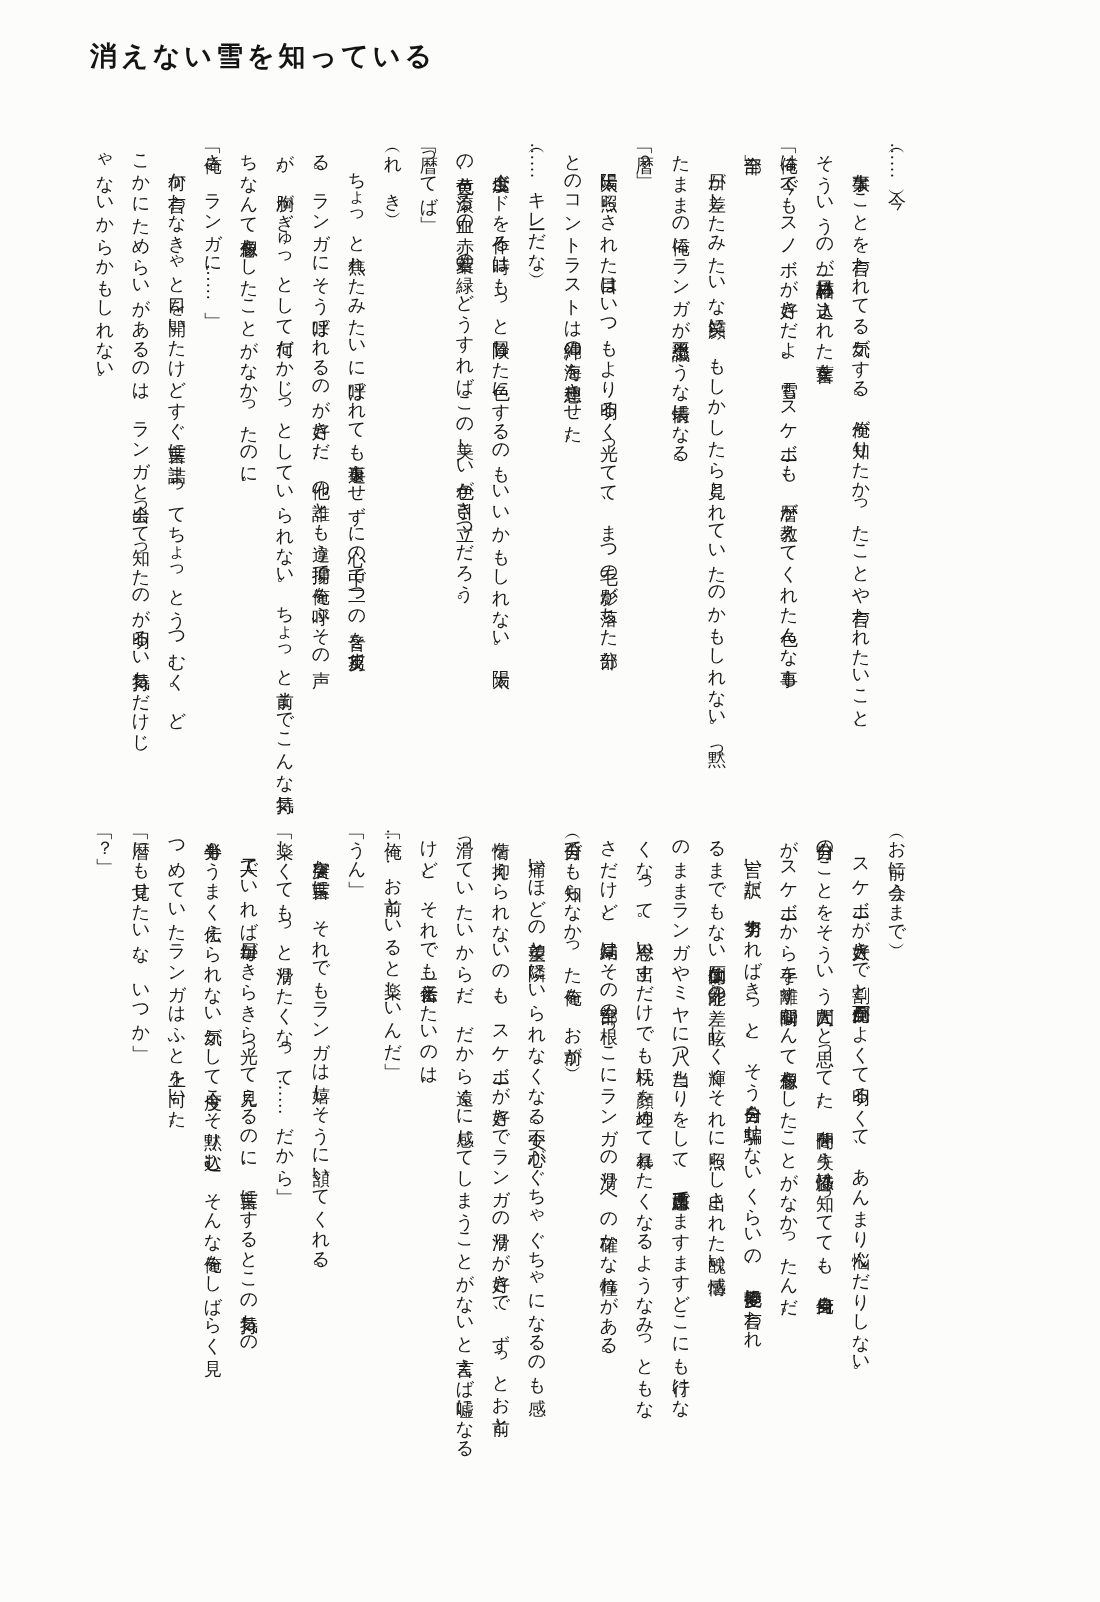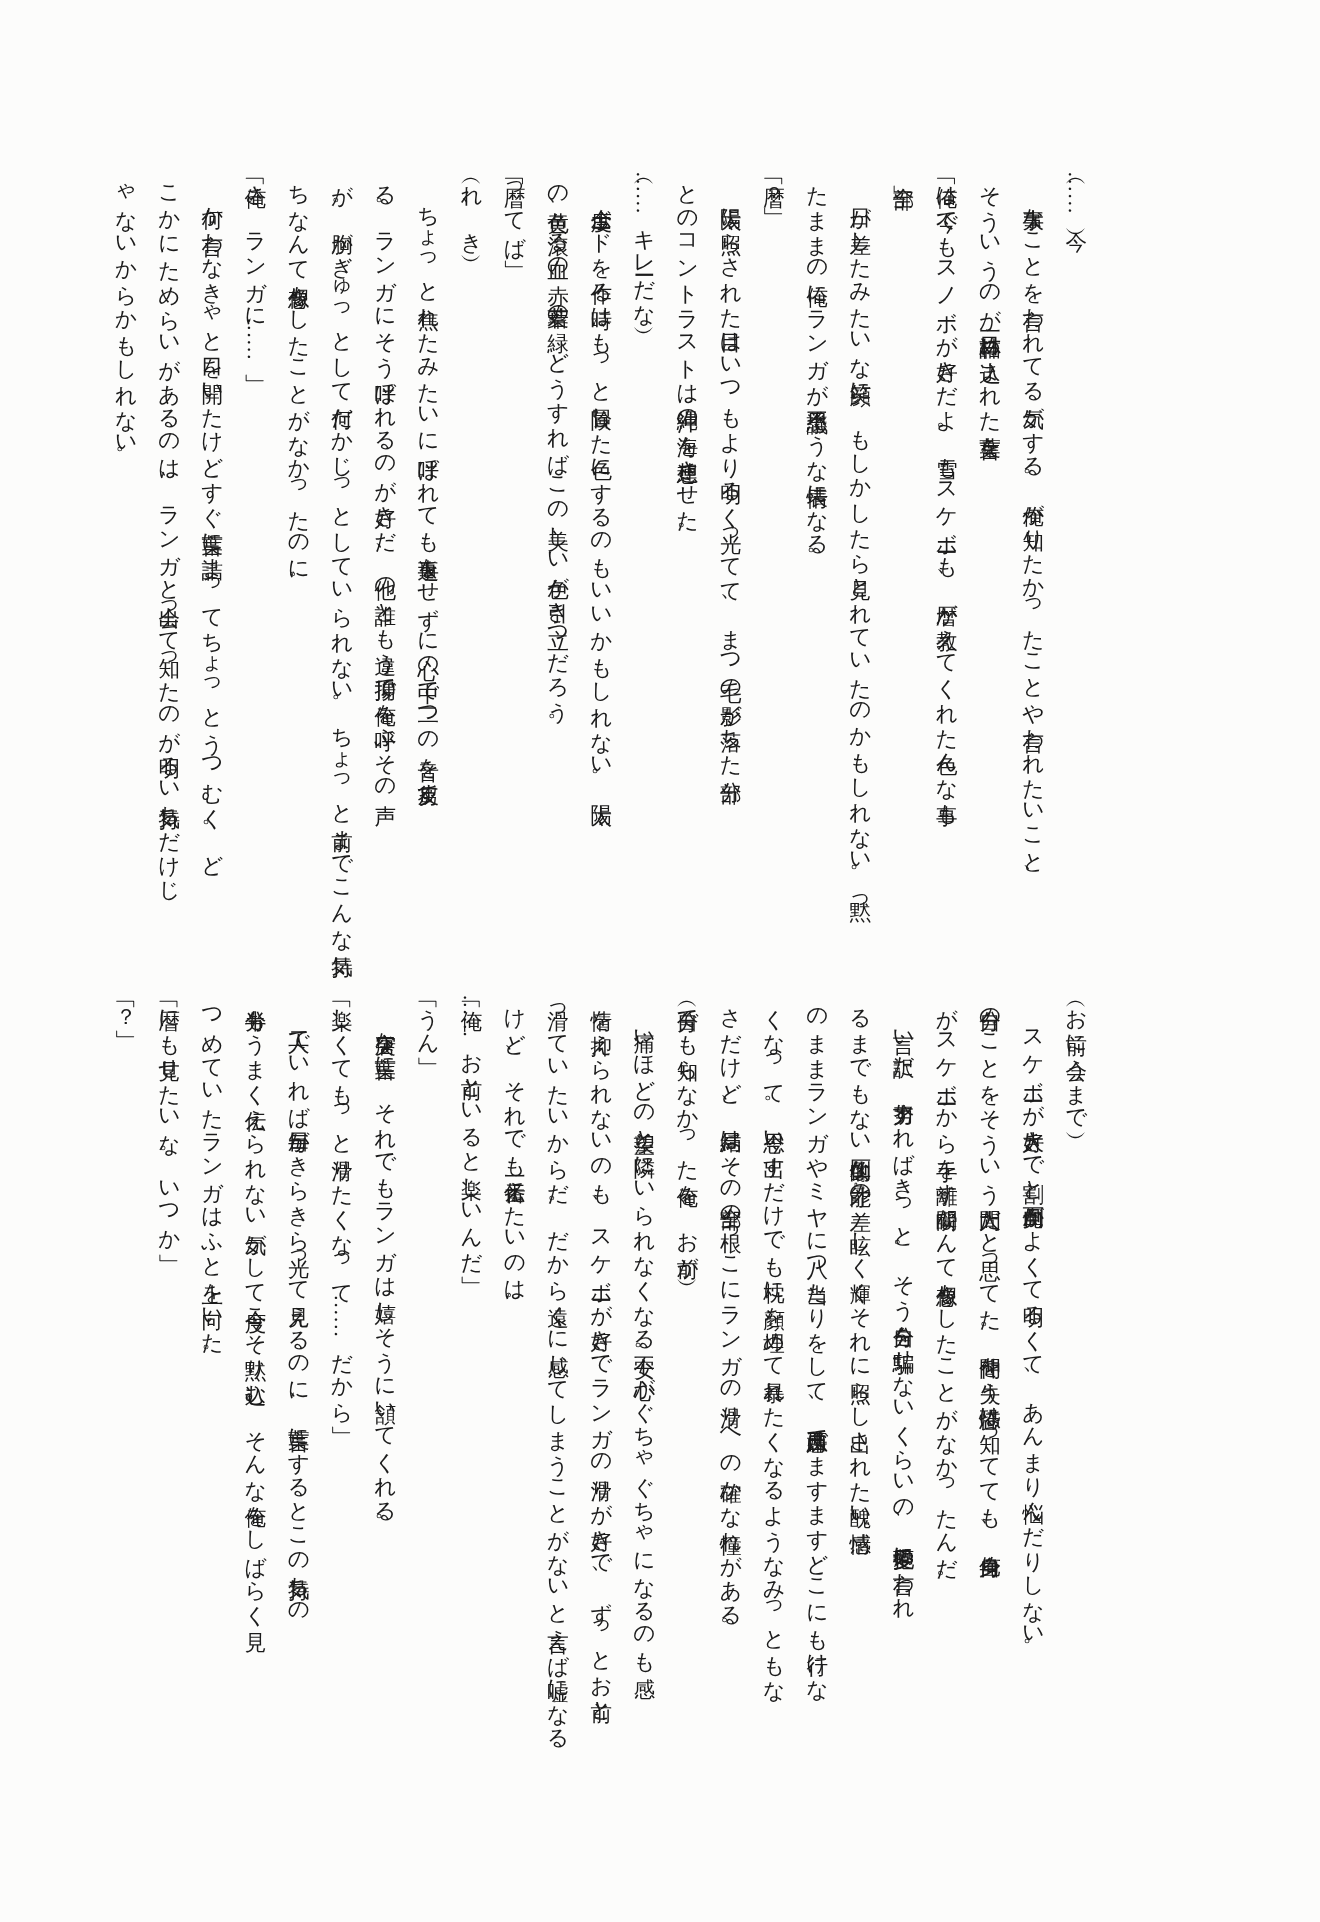--- a/index.html
+++ b/index.html
@@ -47,20 +47,21 @@
     letter-spacing: 0.2px;
     white-space: nowrap;
   }
   .band p.indent { text-indent: 1em; }
 </style>
 </head>
 <body>
 
 <div class="page">
 
+  <h1 class="page-title">消えない雪を知っている</h1>
 
   <div class="band band-now">
     <p>（……今）</p>
     <p class="indent">大事なことを言われてる気がする。俺が知りたかったことや言われたいこと、</p>
     <p>そういうのが目一杯詰め込まれた言葉を。</p>
     <p>「俺は今でもスノボが好きだよ。雪もスケボーも、暦が教えてくれた色んな事も</p>
     <p>全部」</p>
     <p class="indent">日が差したみたいな笑顔に、もしかしたら見とれていたのかもしれない。黙っ</p>
     <p>たままの俺にランガが不思議そうな表情になる。</p>
     <p>「暦？」</p>

